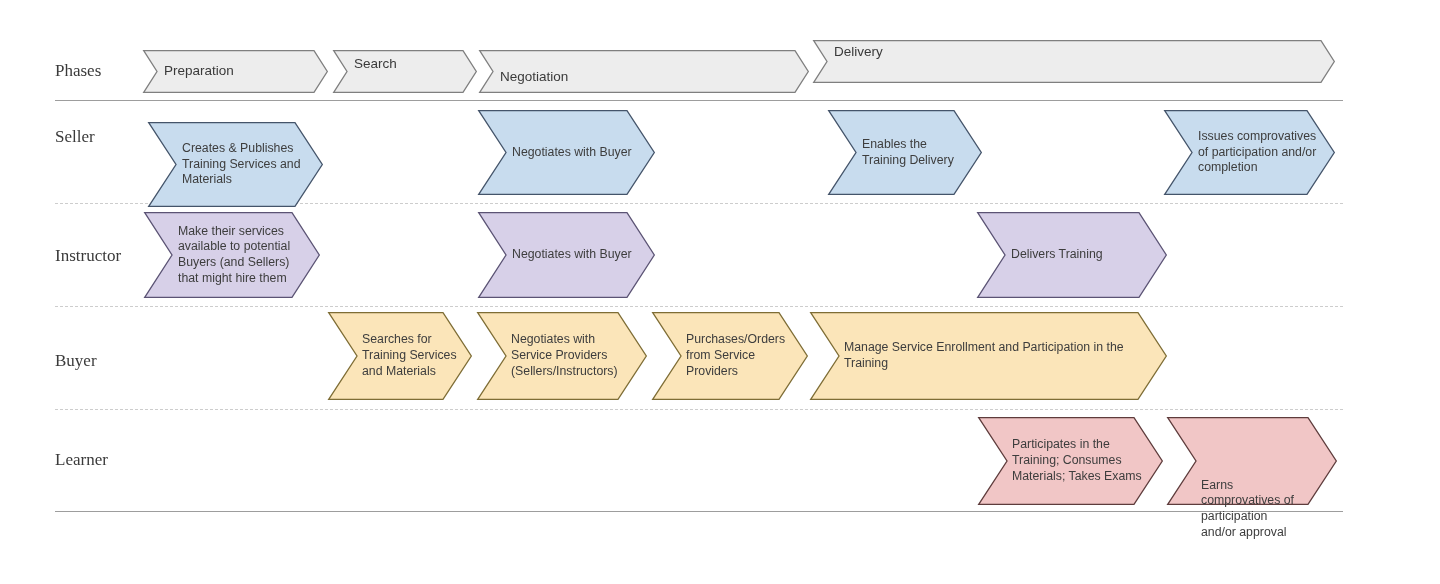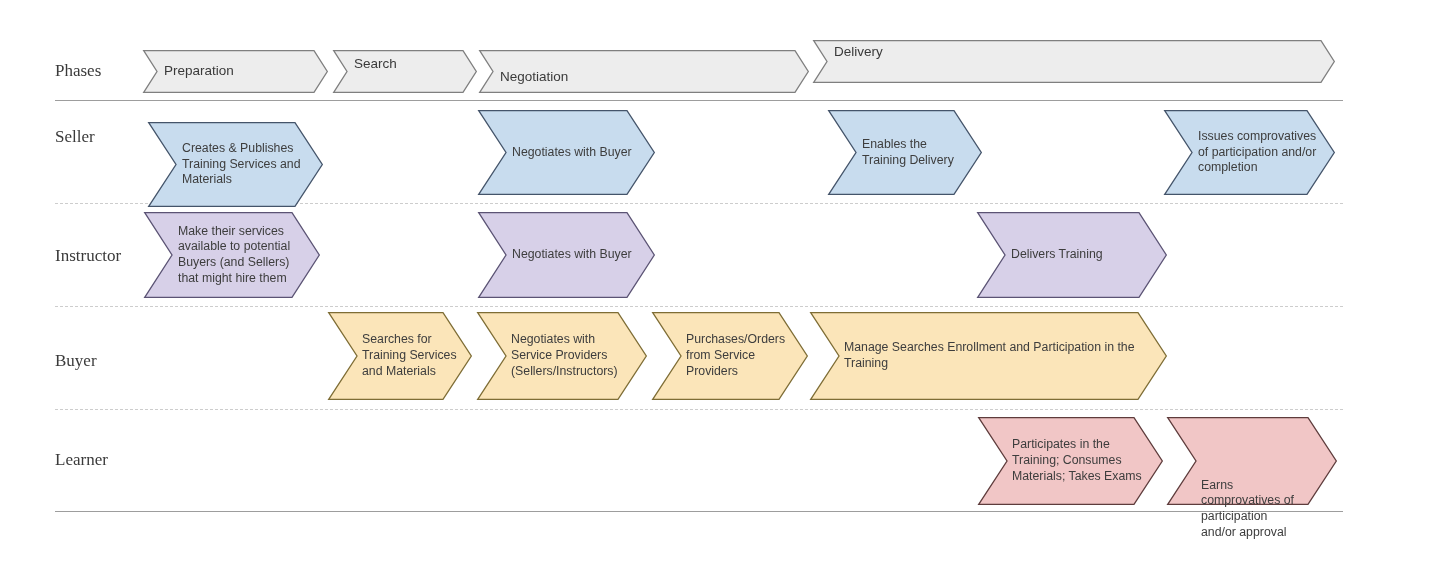--- a/index.html
+++ b/index.html
@@ -127,21 +127,21 @@
   <div class="chevron task" style="left:652px;top:312px;width:156px;height:88px">
       <svg width="156" height="88" viewBox="0 0 156 88">
         <polygon points="0.7,0.7 127,0.7 155.3,44 127,87.3 0.7,87.3 29,44" fill="#fbe5b9" stroke="#7e6d35" stroke-width="1.3" stroke-linejoin="miter"></polygon>
       </svg>
     <div class="chev-label">Purchases/Orders from Service Providers</div>
   </div>
   <div class="chevron task" style="left:810px;top:312px;width:357px;height:88px">
       <svg width="357" height="88" viewBox="0 0 357 88">
         <polygon points="0.7,0.7 328,0.7 356.3,44 328,87.3 0.7,87.3 29,44" fill="#fbe5b9" stroke="#7e6d35" stroke-width="1.3" stroke-linejoin="miter"></polygon>
       </svg>
-    <div class="chev-label">Manage Searches Enrollment and Participation in the Training</div>
+    <div class="chev-label">Manage Service Enrollment and Participation in the Training</div>
   </div>
 
   <div class="chevron task" style="left:978px;top:417px;width:185px;height:88px">
       <svg width="185" height="88" viewBox="0 0 185 88">
         <polygon points="0.7,0.7 156,0.7 184.3,44 156,87.3 0.7,87.3 29,44" fill="#f1c6c6" stroke="#5e3c3c" stroke-width="1.3" stroke-linejoin="miter"></polygon>
       </svg>
     <div class="chev-label">Participates in the Training; Consumes Materials; Takes Exams</div>
   </div>
   <div class="chevron task" style="left:1167px;top:417px;width:170px;height:88px">
       <svg width="170" height="88" viewBox="0 0 170 88">

